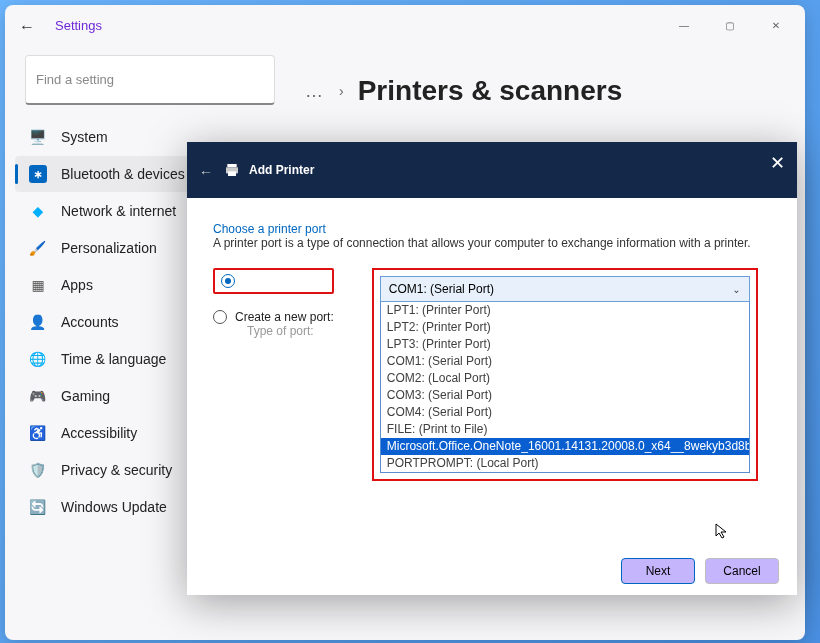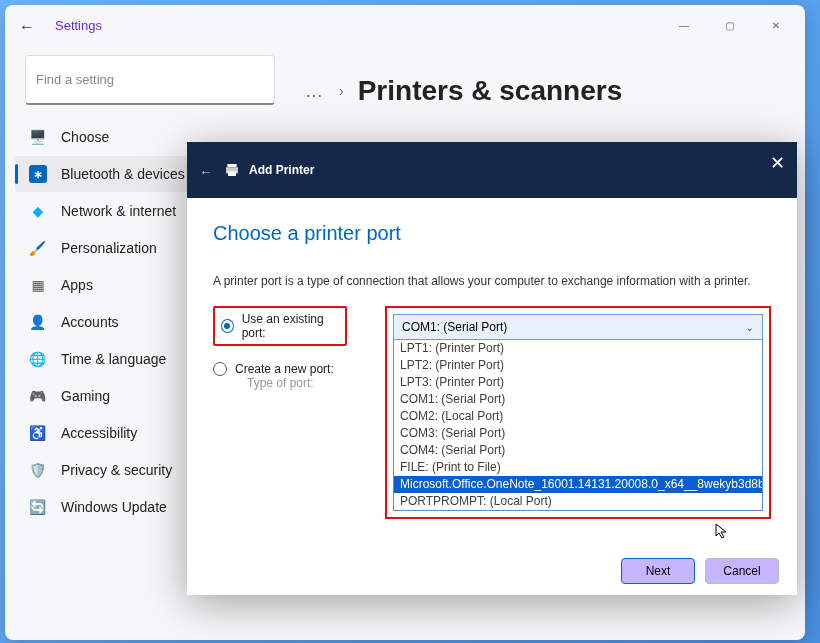--- a/index.html
+++ b/index.html
@@ -32,21 +32,21 @@
 .related { font-size: 14px; font-weight: 600; color: #333; margin-top: 460px; }
 
 
 .modal { position: absolute; top: 142px; left: 187px; width: 610px; height: 453px; background: #fff; box-shadow: 0 8px 40px rgba(0,0,0,0.35); }
 .modal-titlebar { height: 56px; background: #14294a; display: flex; align-items: center; padding: 0 12px; color: #fff; position: relative; }
 .modal-back { font-size: 14px; color: #ccc; margin-right: 10px; }
 .modal-title-icon { width: 18px; height: 16px; margin-right: 8px; }
 .modal-title { font-size: 12px; font-weight: 600; }
 .modal-close { position: absolute; right: 12px; top: 10px; font-size: 18px; color: #fff; }
 .modal-body { padding: 24px 26px 0 26px; position: relative; height: calc(100% - 56px - 48px); }
-.modal-h { font-size: 20px; color: #0067c0; margin-bottom: 29px; }
+.modal-h { font-size: 12px; color: #0067c0; margin-bottom: 0; }
 .modal-desc { font-size: 12px; color: #333; margin-bottom: 18px; }
 .option-group { display: flex; gap: 38px; align-items: flex-start; }
 .options-left { display: flex; flex-direction: column; gap: 16px; }
 .radio-row { display: flex; align-items: center; gap: 8px; font-size: 12px; color: #222; }
 .radio { width: 14px; height: 14px; border: 1px solid #555; border-radius: 50%; display: flex; align-items: center; justify-content: center; }
 .radio.checked::after { content: ""; width: 6px; height: 6px; border-radius: 50%; background: #0067c0; }
 .radio.checked { border-color: #0067c0; }
 .sub-label { font-size: 12px; color: #999; margin-left: 34px; }
 .redbox-left { border: 2px solid #e01010; padding: 4px 6px; border-radius: 2px; }
 .redbox-right { border: 2px solid #e01010; padding: 6px; }
@@ -79,21 +79,21 @@
   </div>
 
   <div class="content">
     <div class="sidebar">
       <div class="search-box">
         <span>Find a setting</span>
       </div>
       <ul class="nav" id="nav">
           <li class="nav-item">
             <span class="nav-icon" style="color: rgb(0, 103, 192);">🖥️</span>
-            <span>Choose</span>
+            <span>System</span>
           </li>
           <li class="nav-item active">
             <span class="nav-icon" style="background: rgb(0, 103, 192); color: rgb(255, 255, 255); border-radius: 3px; font-size: 11px; font-weight: 700;">∗</span>
             <span>Bluetooth &amp; devices</span>
           </li>
           <li class="nav-item">
             <span class="nav-icon" style="color: rgb(0, 176, 255);">◆</span>
             <span>Network &amp; internet</span>
           </li>
           <li class="nav-item">
@@ -158,21 +158,20 @@
 
   <div class="modal-body">
     <div class="modal-h">Choose a printer port</div>
     <div class="modal-desc">A printer port is a type of connection that allows your computer to exchange information with a printer.</div>
 
     <div class="option-group">
       <div class="options-left">
         <div class="redbox-left">
           <div class="radio-row">
             <span class="radio checked"></span>
-            <span>Use an existing port:</span>
           </div>
         </div>
         <div>
           <div class="radio-row">
             <span class="radio"></span>
             <span>Create a new port:</span>
           </div>
           <div class="sub-label">Type of port:</div>
         </div>
       </div>

